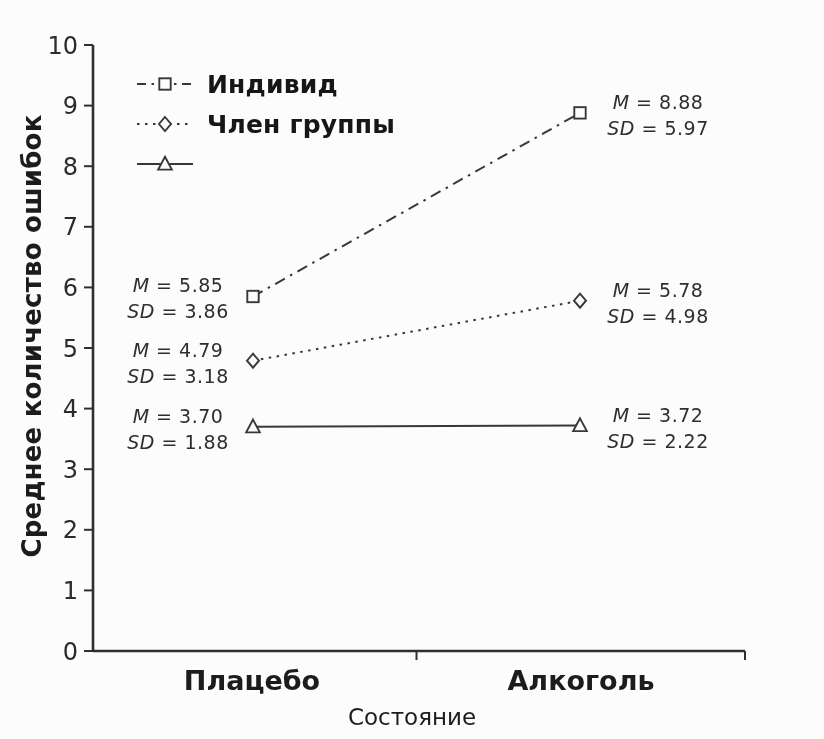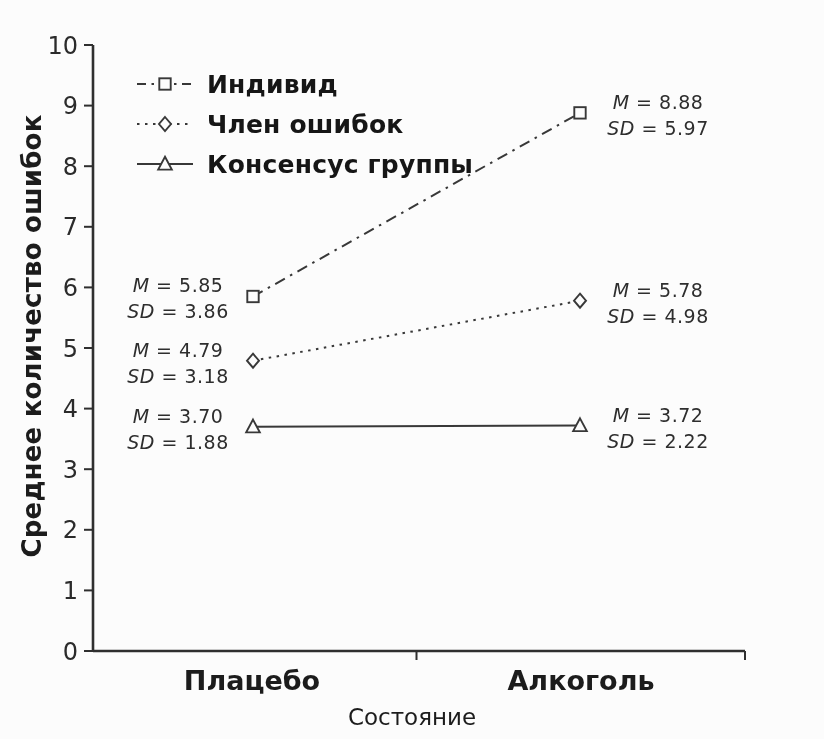--- a/index.html
+++ b/index.html
@@ -94,28 +94,27 @@
           <path stroke="#383838" stroke-width="2" fill="none" stroke-dasharray="9 5.5 2.5 5.5" d="M 1 12 L 57 12"></path>
           <rect fill="#fcfcfc" stroke="#383838" stroke-width="1.9" x="23.3" y="6.3" width="11.4" height="11.4"></rect>
         </svg>
       <span class="llabel">Индивид</span>
     </div>
     <div class="legend-row">
       <svg class="lsample" viewBox="0 0 58 24">
           <path stroke="#383838" stroke-width="2" fill="none" stroke-dasharray="2.5 5.5" d="M 1 12 L 57 12"></path>
           <path fill="#fcfcfc" stroke="#383838" stroke-width="1.9" d="M 29 5 L 35 12 L 29 19 L 23 12 Z"></path>
         </svg>
-      <span class="llabel">Член ошибок</span>
+      <span class="llabel">Член группы</span>
     </div>
     <div class="legend-row">
       <svg class="lsample" viewBox="0 0 58 24">
           <path stroke="#383838" stroke-width="2" fill="none" d="M 1 12 L 57 12"></path>
           <path fill="#fcfcfc" stroke="#383838" stroke-width="1.9" d="M 29 4.8 L 35.8 17.6 L 22.2 17.6 Z"></path>
         </svg>
-      <span class="llabel">Консенсус группы</span>
     </div>
   </div>
 
   <div class="cat cat0">Плацебо</div>
   <div class="cat cat1">Алкоголь</div>
 
   <div class="xlabel">Состояние</div>
 </div>
 
 </body></html>

